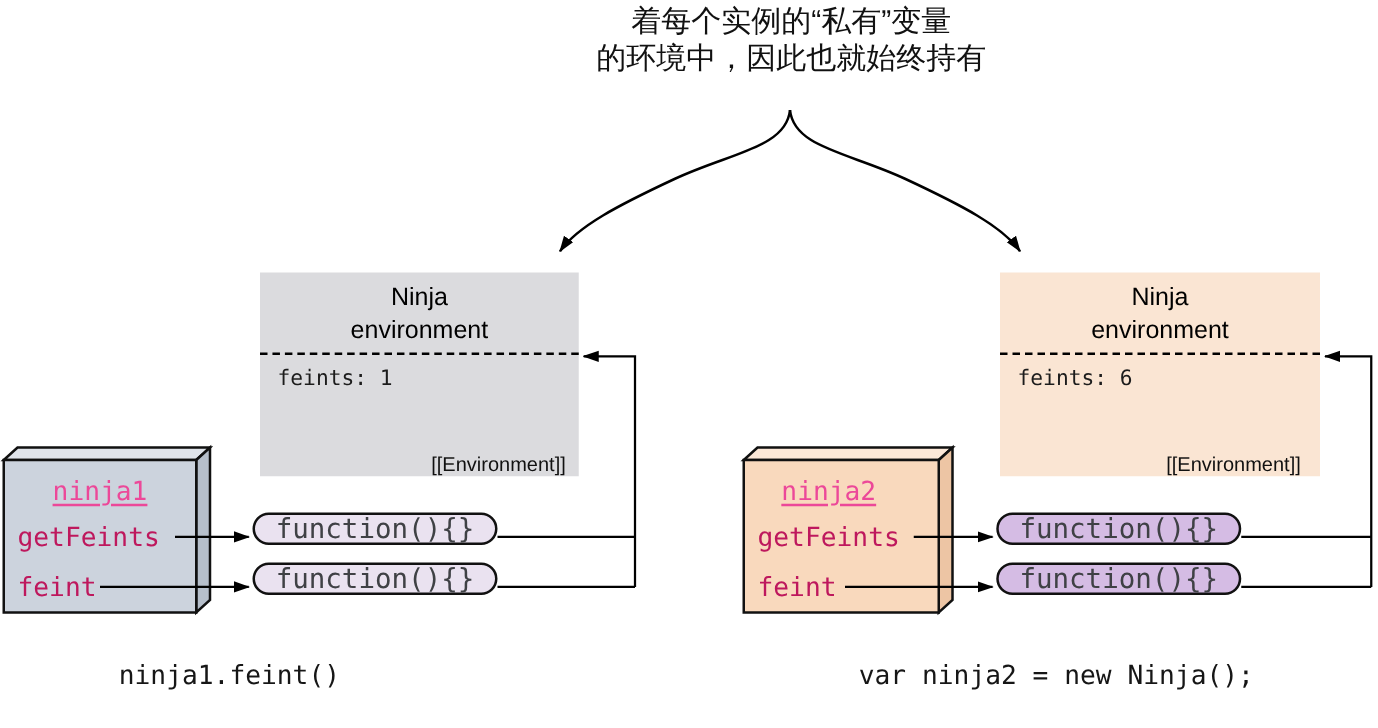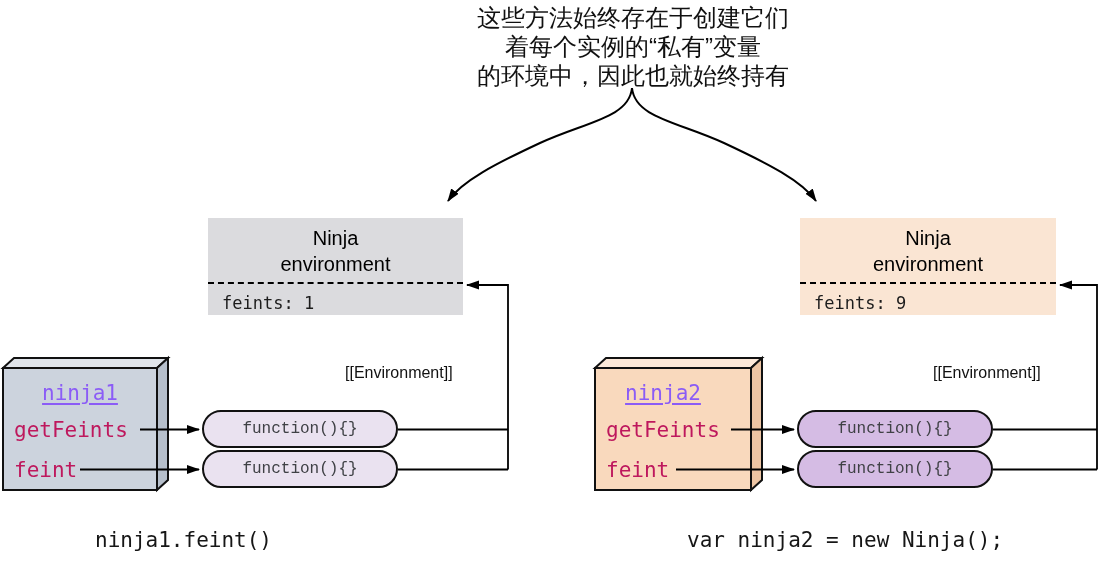--- a/index.html
+++ b/index.html
@@ -10,58 +10,57 @@
   .abs{position:absolute;}
   .mono{font-family:"DejaVu Sans Mono","Liberation Mono",monospace;}
 
   
   .annotation{
     left:431px;top:3px;width:404px;text-align:center;
     font-size:24px;line-height:29px;color:#111;
   }
 
   
-  .env-box{width:255px;height:97px;top:218px;box-sizing:border-box;}
+  .env-box{width:255px;height:163px;top:218px;box-sizing:border-box;}
   .env-title{
     height:66px;box-sizing:border-box;padding-top:7px;
     text-align:center;font-size:20px;line-height:26px;
     border-bottom:2px dashed #000;
   }
   .env-body{padding:9px 0 0 14px;font-size:17px;color:#1c1c1c;}
 
   
   .obj-title{
     top:381px;text-align:center;font-size:21px;
-    text-decoration:underline;text-underline-offset:3px;color:#8b5cf6;
+    text-decoration:underline;text-underline-offset:3px;color:#ec4899;
   }
   .obj-prop{font-size:21px;color:#be185d;}
 
   
   .pill{
-    top:410px;width:196px;height:38px;box-sizing:border-box;
+    top:410px;width:196px;height:26px;box-sizing:border-box;
     border:2px solid #111;border-radius:19px;
     display:flex;align-items:center;justify-content:center;
-    font-size:16px;color:#3f4145;font-family:Liberation Mono, monospace;
+    font-size:22px;color:#3f4145;
   }
   .pill.row2{top:450px;}
 
   .env-ref{top:364px;font-size:16px;color:#111;}
 
   .code{font-size:21px;line-height:29px;color:#161616;top:526px;}
 
   svg.overlay{position:absolute;left:0;top:0;pointer-events:none;}
   .stroke{stroke:#000;fill:none;}
 </style>
 </head>
 <body>
 
 <div class="canvas">
 
   <div class="abs annotation">
-    <div>这些方法始终存在于创建它们</div>
     <div>着每个实例的“私有”变量</div>
     <div>的环境中，因此也就始终持有</div>
   </div>
 
   <svg class="overlay" width="1102" height="582" viewBox="0 0 1102 582">
     <defs>
       <marker id="arrow" markerWidth="13" markerHeight="10" refX="12" refY="4.5" orient="auto" markerUnits="userSpaceOnUse">
         <path d="M0,0 L13,4.5 L0,9 z" fill="#000"></path>
       </marker>
     </defs>
@@ -98,21 +97,21 @@
       <div>environment</div>
     </div>
     <div class="env-body mono">feints: 1</div>
   </div>
 
   <div class="abs env-box" style="left: 800px; width: 256px; background-color: rgb(250, 229, 211);">
     <div class="env-title">
       <div>Ninja</div>
       <div>environment</div>
     </div>
-    <div class="env-body mono">feints: 9</div>
+    <div class="env-body mono">feints: 6</div>
   </div>
 
   <div class="abs env-ref" style="left:345px;">[[Environment]]</div>
   <div class="abs env-ref" style="left:933px;">[[Environment]]</div>
 
   <div class="abs obj-title mono" style="left:3px;width:154px;">ninja1</div>
   <div class="abs obj-prop mono" style="left:14px;top:418px;">getFeints</div>
   <div class="abs obj-prop mono" style="left:14px;top:458px;">feint</div>
 
   <div class="abs obj-title mono" style="left:595px;width:136px;">ninja2</div>

